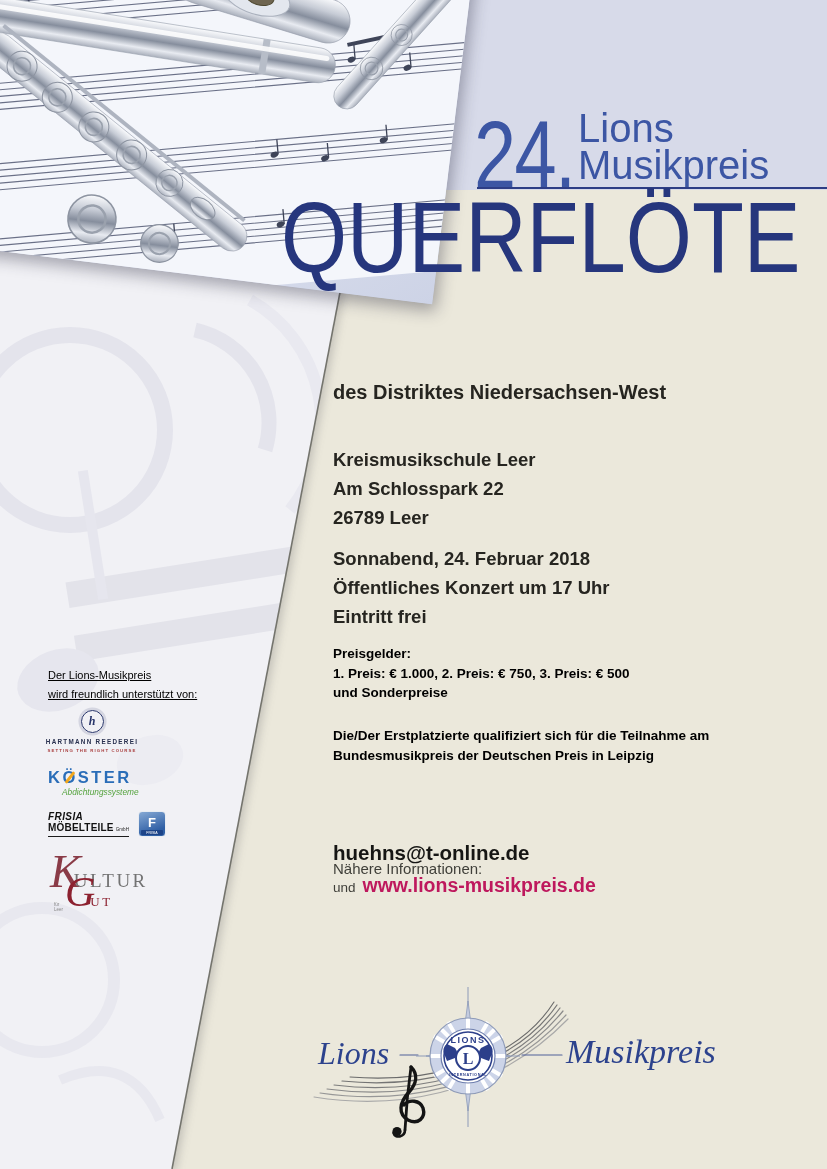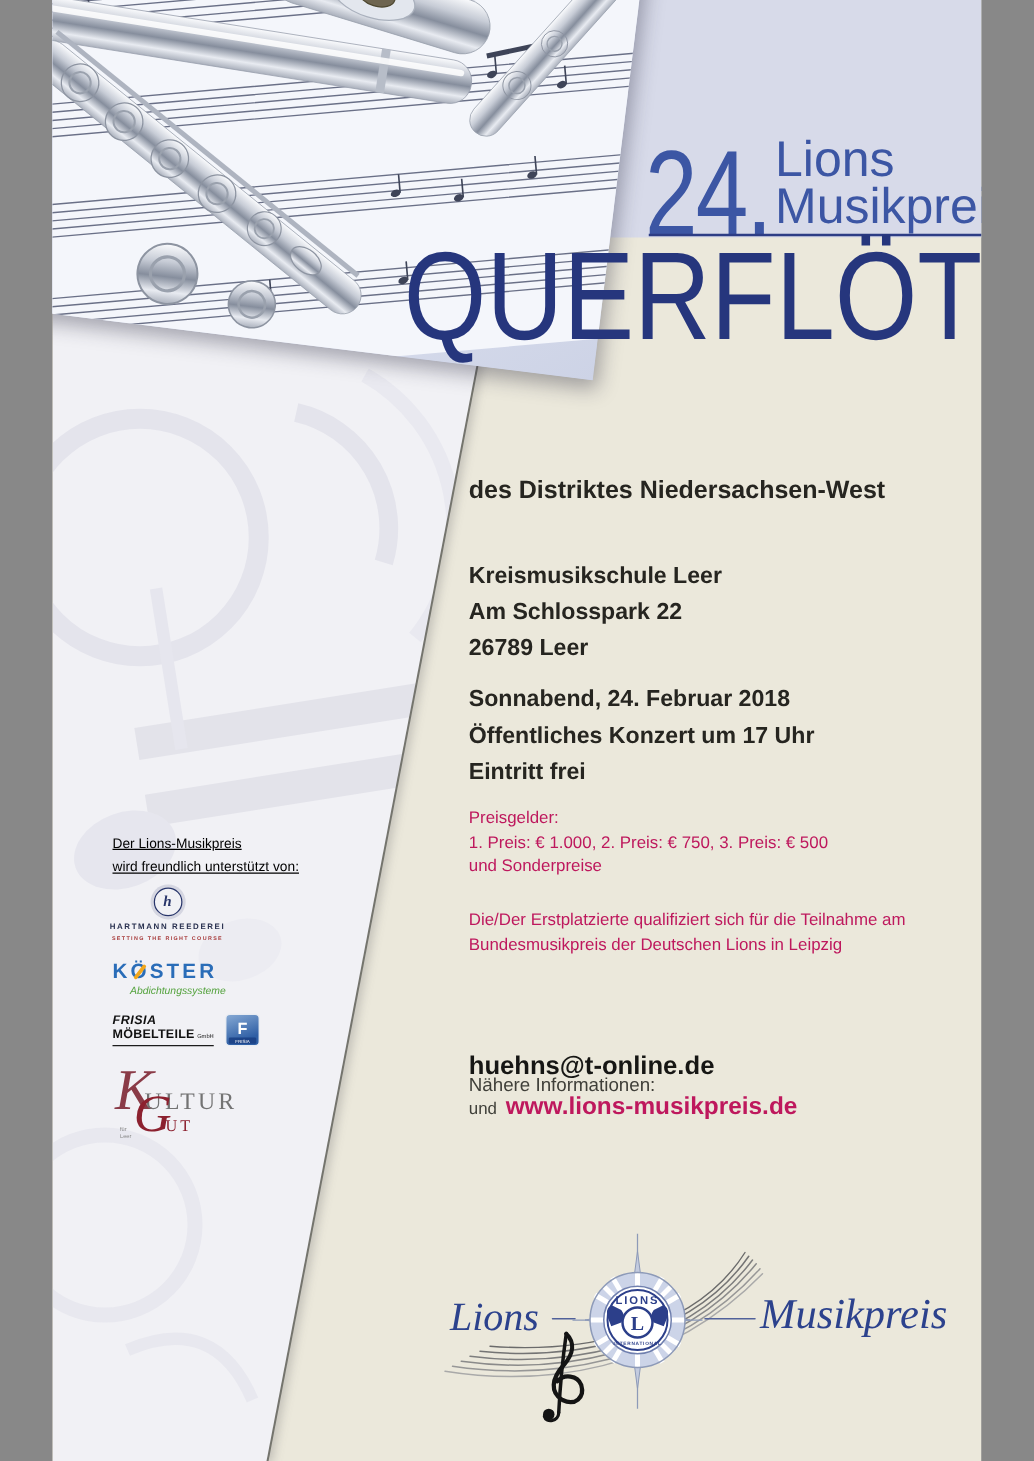--- a/index.html
+++ b/index.html
@@ -1,16 +1,16 @@
 <!DOCTYPE html>
 <html><head>
 <meta charset="utf-8">
 <style>
   html,body{margin:0;padding:0;background:#888;}
-  .poster{position:relative;width:743px;height:1169px;overflow:hidden;
+  .poster{position:relative;width:827px;height:1169px;overflow:hidden;
     background:#ebe8db;font-family:"Liberation Sans",sans-serif;margin:0 auto;}
   
   .band{position:absolute;left:0;top:0;width:827px;height:190px;background:#d7dae9;z-index:1;}
   
   .panel-svg{position:absolute;left:0;top:0;z-index:2;filter:drop-shadow(3px 2px 4px rgba(60,60,70,.22));}
   
   .photo{position:absolute;left:-45px;top:-70px;width:500px;height:345px;
     transform:rotate(7deg);z-index:3;overflow:hidden;background:#c9cfe3;
     box-shadow:4px 7px 16px rgba(40,40,60,.38);}
   .photo svg{display:block;width:100%;height:100%;}
@@ -22,21 +22,21 @@
     font-size:40px;line-height:37px;}
   .rule{position:absolute;left:477px;top:187px;width:350px;border-top:2px solid #2d3d85;z-index:4;}
   .title{position:absolute;left:281px;top:186px;z-index:4;font-size:100px;line-height:1.02;
     color:#26367d;white-space:nowrap;transform:scaleX(.85);transform-origin:left top;font-weight:400;}
   
   .col{position:absolute;left:333px;z-index:4;}
   .subtitle{top:381px;font-size:20px;font-weight:bold;color:#262520;}
   .block-bold{font-size:18.5px;font-weight:bold;color:#262520;line-height:29px;}
   .venue{top:445px;}
   .event{top:544px;}
-  .block-gray{font-size:13.5px;color:#be185d;line-height:19.5px;}
+  .block-gray{font-size:13.5px;color:#000000;line-height:19.5px;font-weight:bold;}
   .prizes{top:644px;}
   .qual{top:726px;}
   .contact-label{top:860px;font-size:15px;color:#3f3f39;}
   .contact-email{top:841px;font-size:20.5px;font-weight:bold;color:#161614;}
   .contact-web{top:874px;display:flex;align-items:baseline;gap:7px;}
   .contact-web .conj{font-size:13.5px;color:#3f3f39;}
   .contact-web .site{font-size:19.5px;font-weight:bold;color:#be185d;}
   a.plain{text-decoration:none;color:inherit;}
   
   .sidebar{position:absolute;z-index:4;}
@@ -248,21 +248,21 @@
   </div>
 
   <div class="col prizes block-gray abs">
     <div>Preisgelder:</div>
     <div>1. Preis: € 1.000, 2. Preis: € 750, 3. Preis: € 500</div>
     <div>und Sonderpreise</div>
   </div>
 
   <div class="col qual block-gray abs">
     <div>Die/Der Erstplatzierte qualifiziert sich für die Teilnahme am</div>
-    <div>Bundesmusikpreis der Deutschen Lions in Leipzig</div>
+    <div>Bundesmusikpreis der Deutschen Preis in Leipzig</div>
   </div>
 
   <div class="col contact-label abs">Nähere Informationen:</div>
   <div class="col contact-email abs">
     <a class="plain">huehns@t-online.de</a>
   </div>
   <div class="col contact-web abs">
     <span class="conj">und</span>
     <a class="site plain">www.lions-musikpreis.de</a>
   </div>

